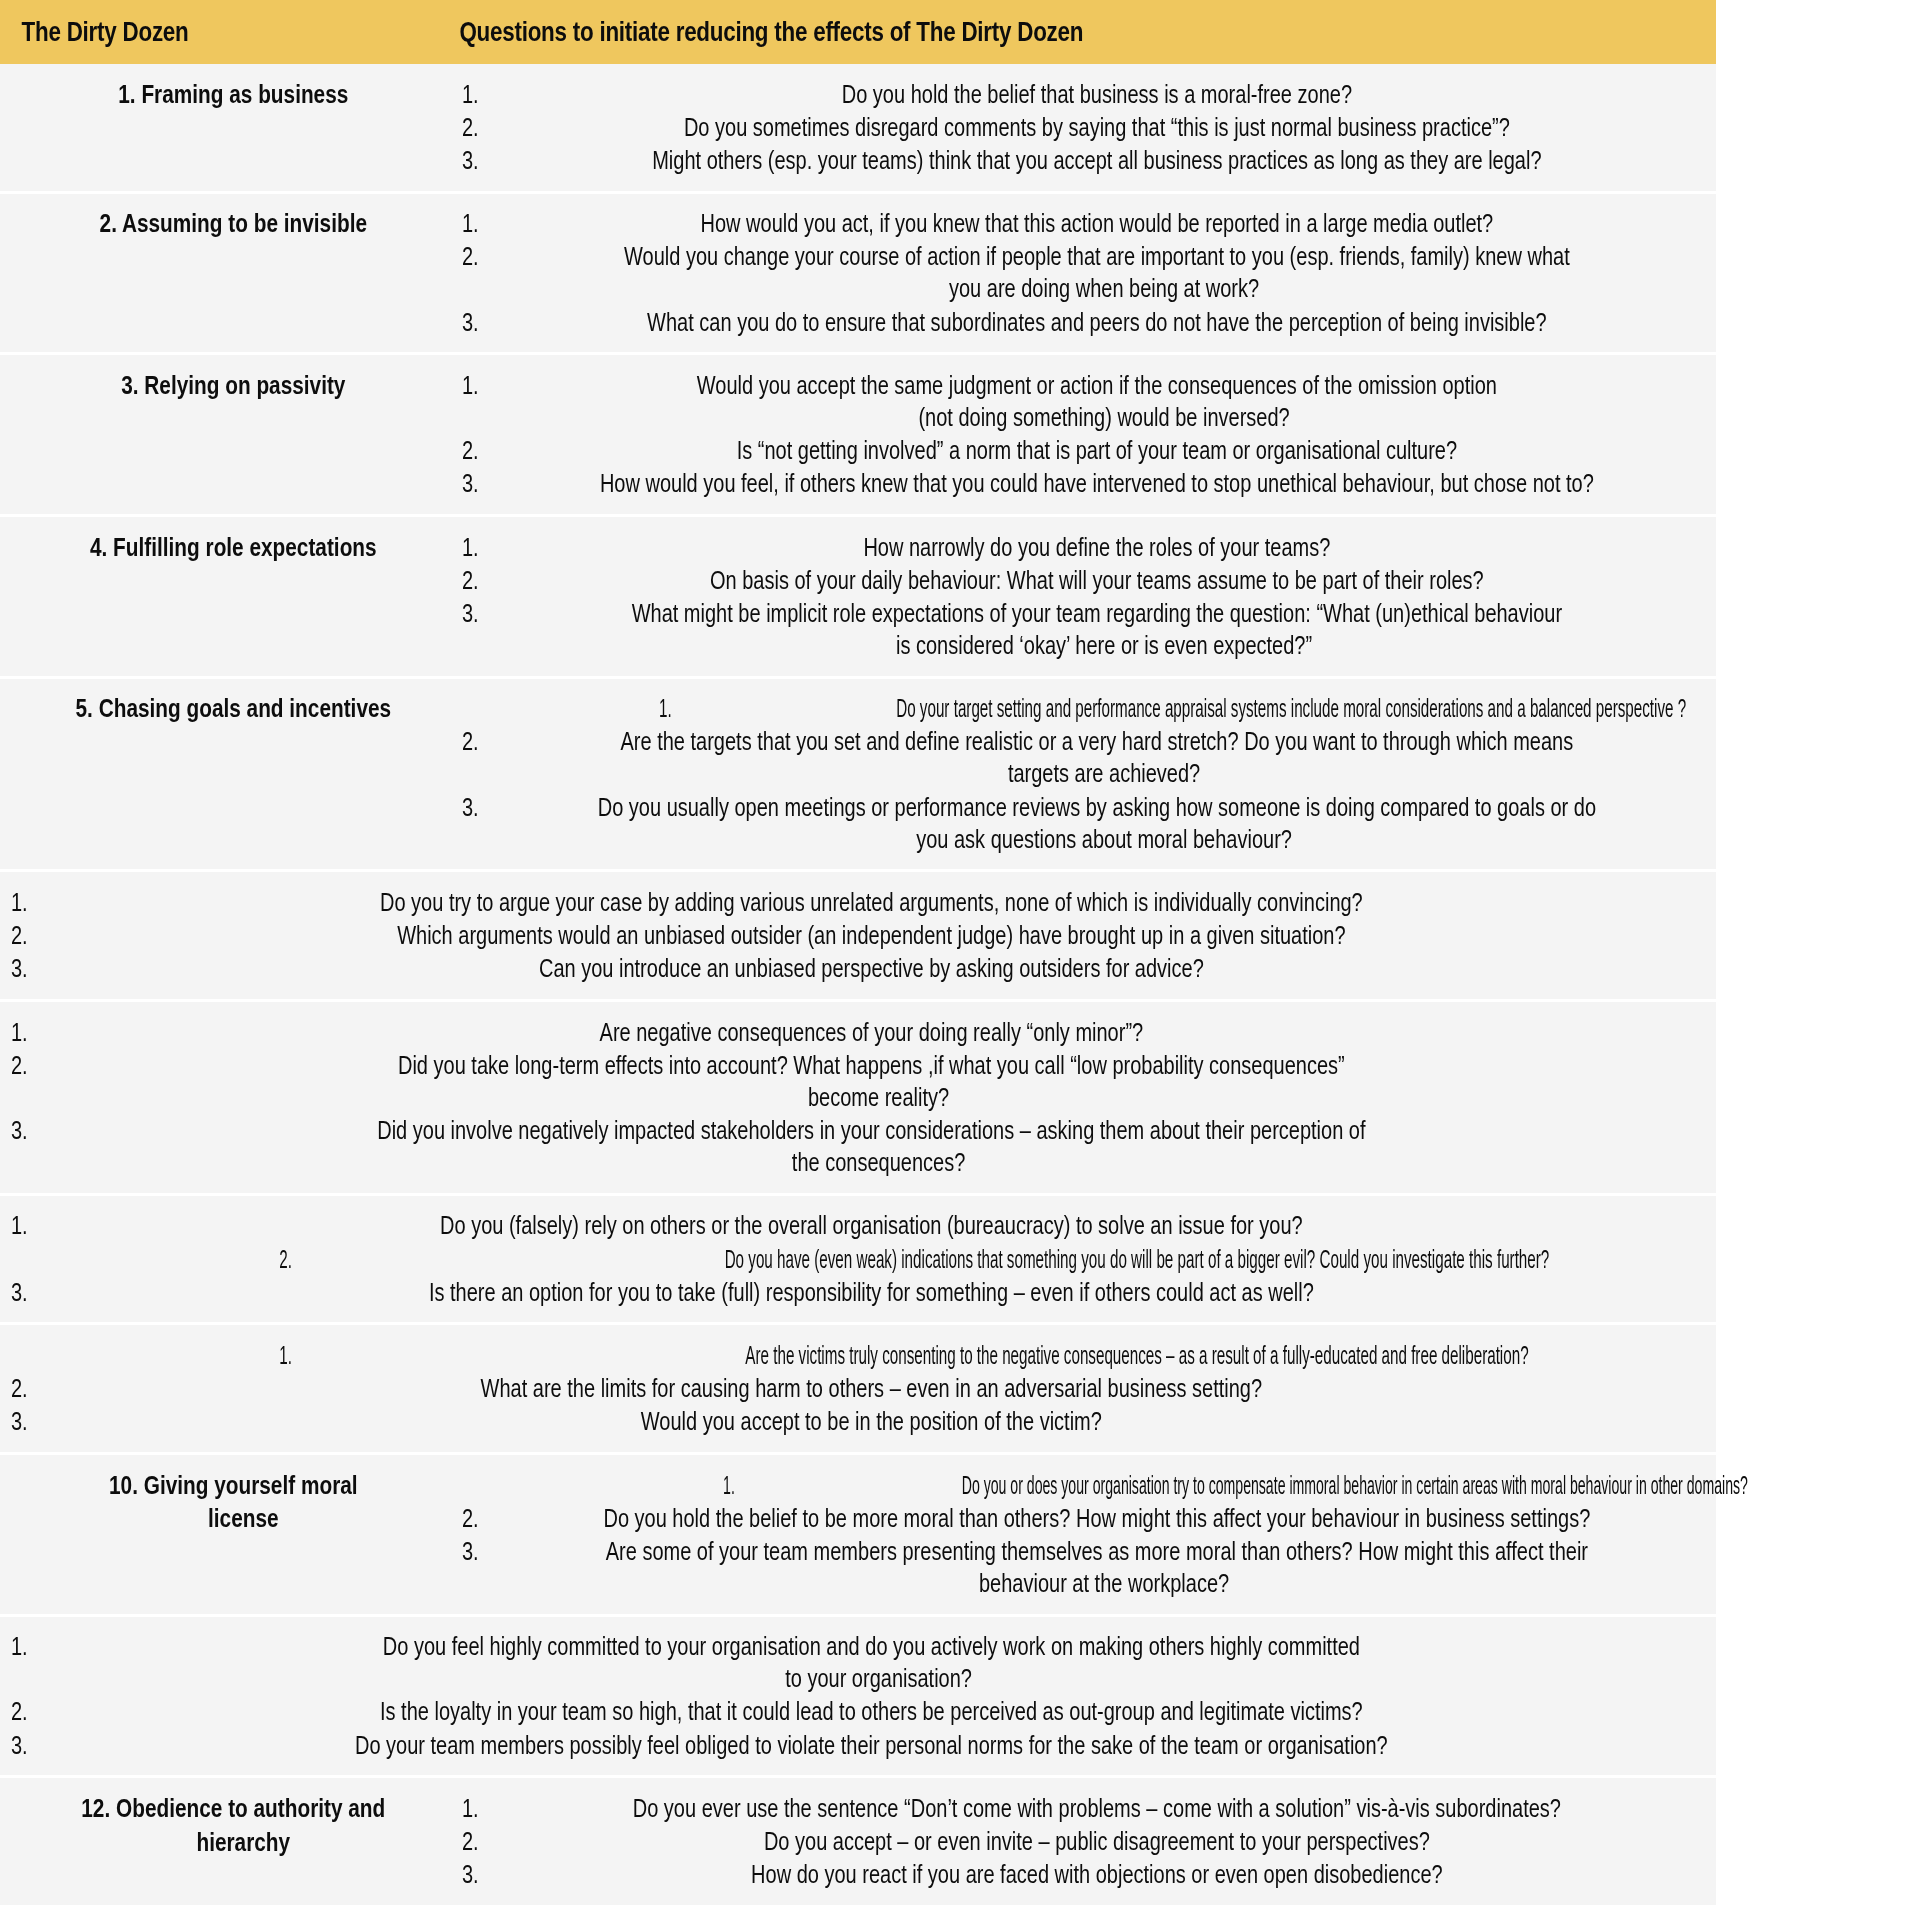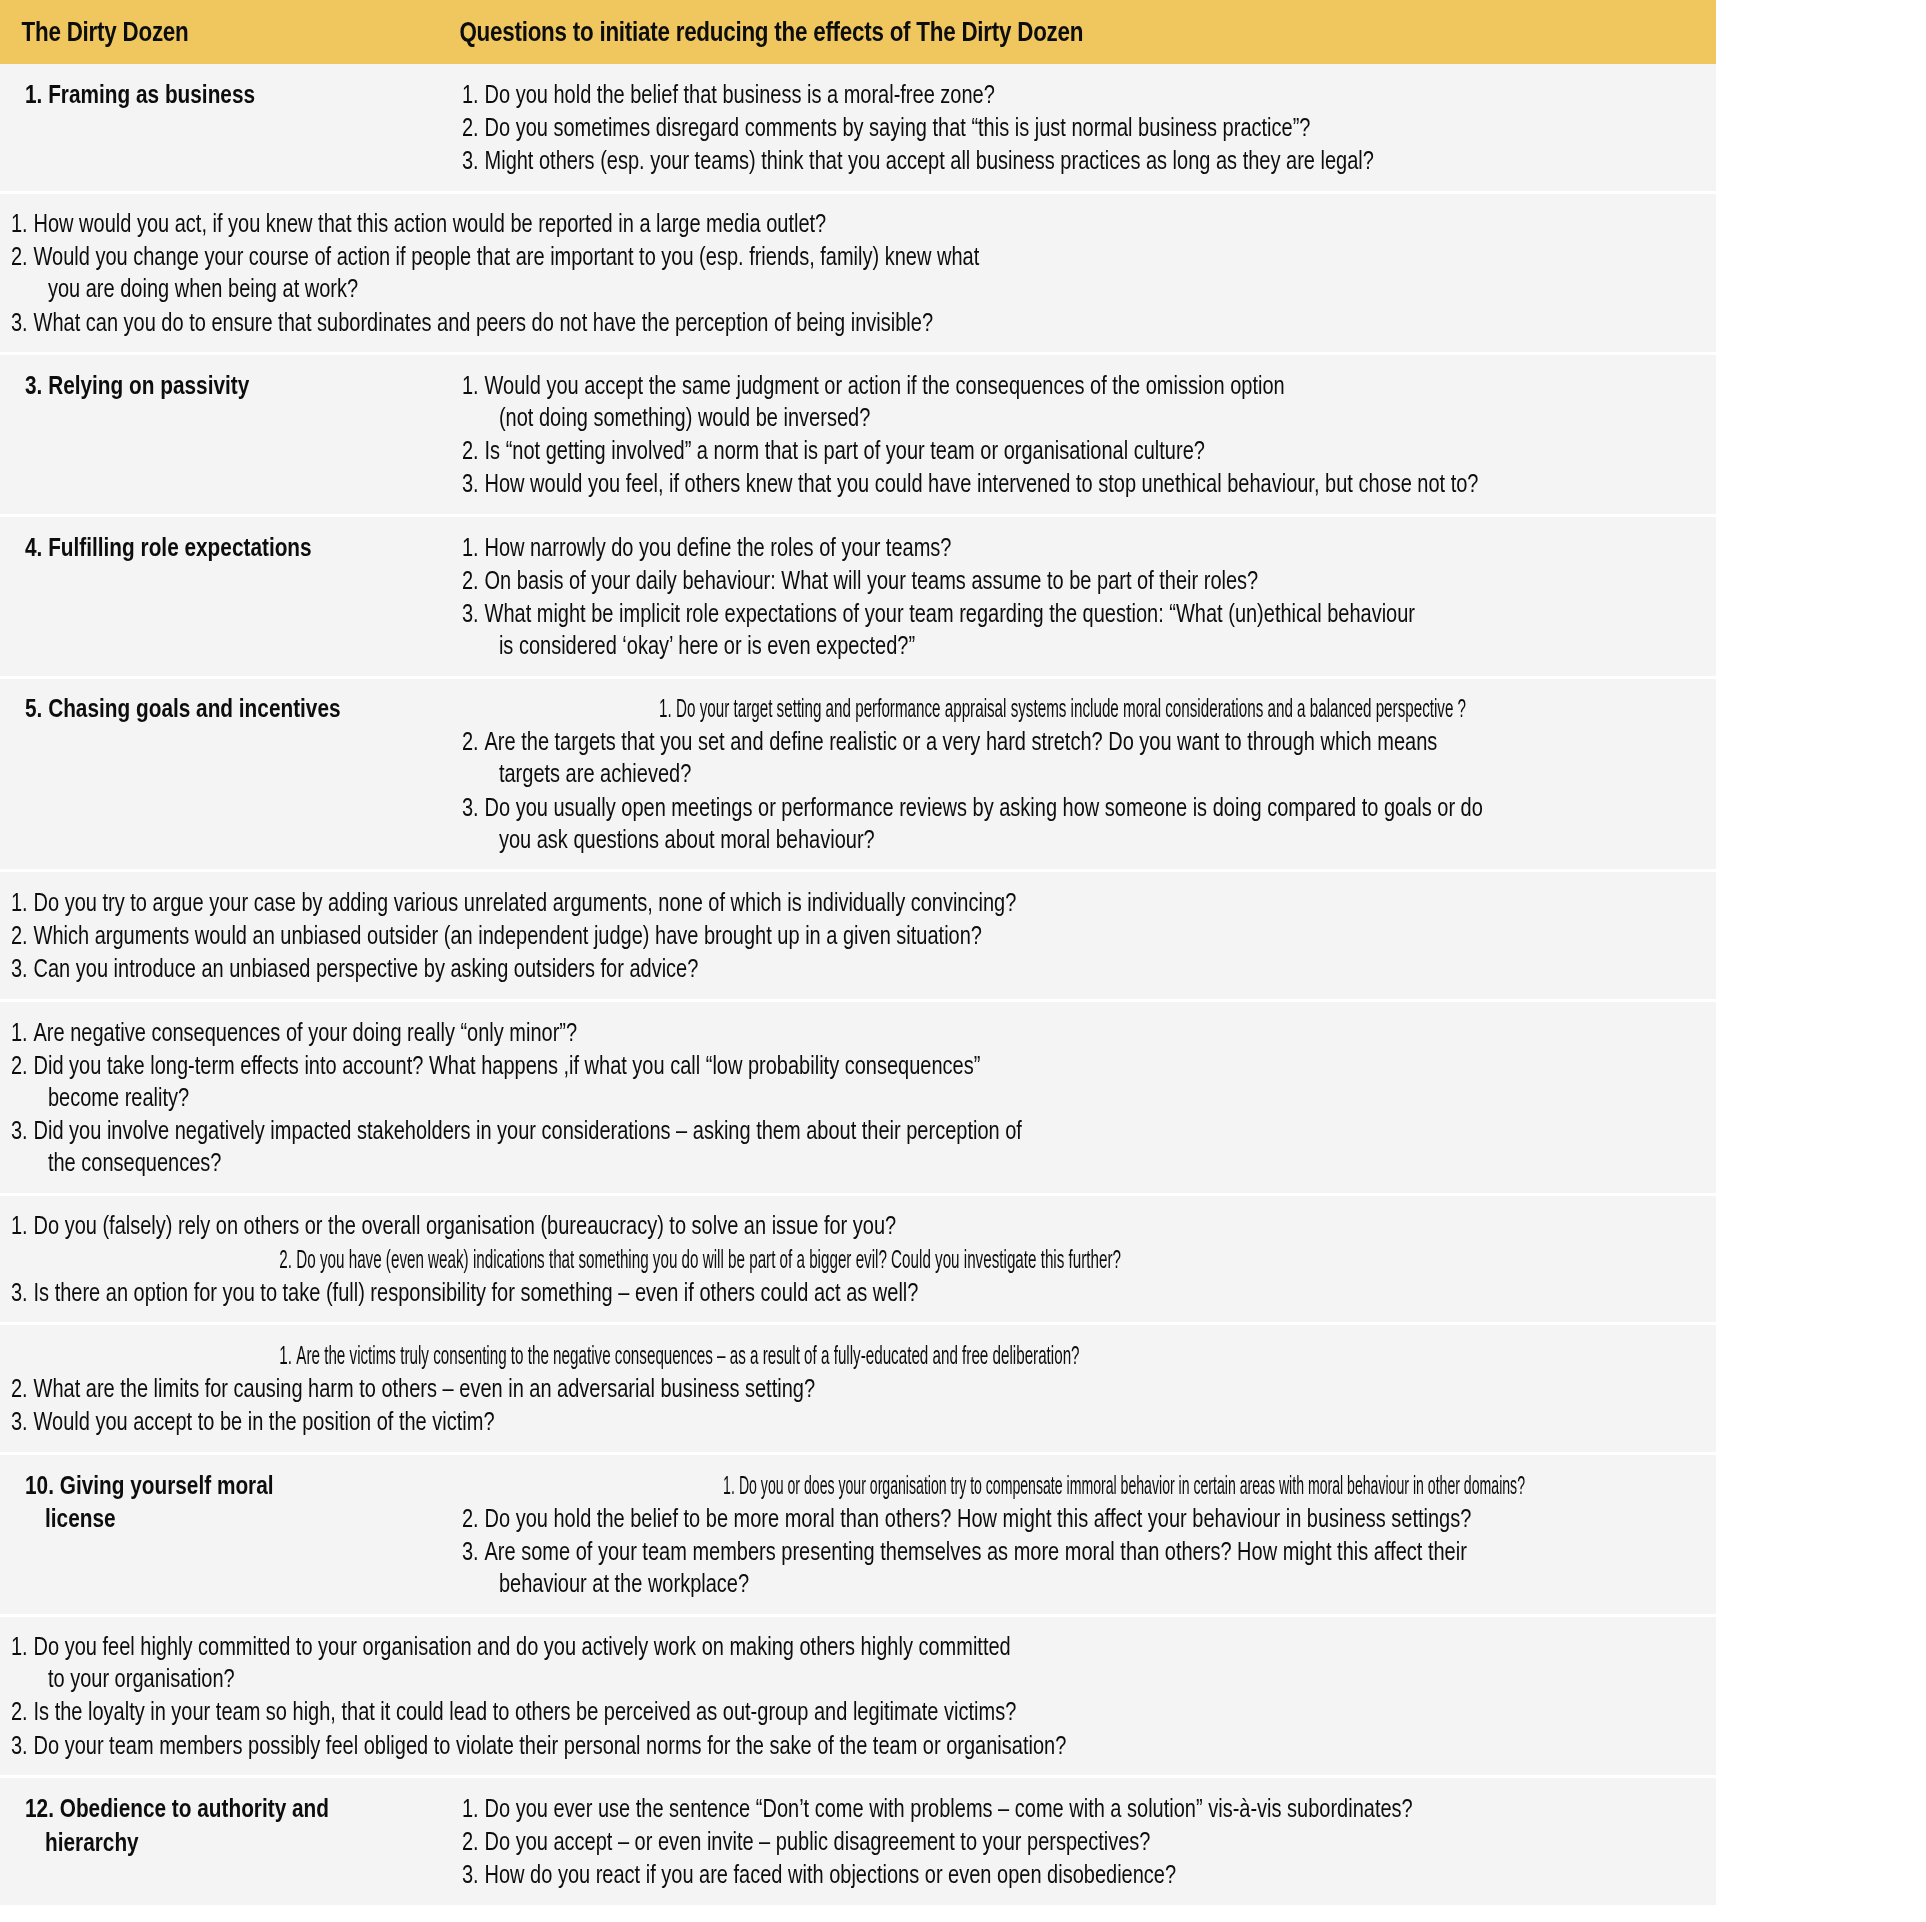--- a/index.html
+++ b/index.html
@@ -45,20 +45,21 @@
     padding-left: 10.5px;
     box-sizing: border-box;
     flex: 1 1 auto;
   }
   
   .row {
     display: flex;
     background: #f4f4f4;
     border-bottom: 3.7px solid #ffffff;
     box-sizing: border-box;
+    text-align: center;
   }
   .cell-left {
     flex: 0 0 451px;
     width: 451px;
     box-sizing: border-box;
     padding: 13.6px 9.4px 13.6px 25px;
   }
   .cell-right {
     flex: 1 1 auto;
     box-sizing: border-box;
@@ -139,20 +140,23 @@
               <span class="q-text"><span>Do you sometimes disregard comments by saying that “this is just normal business practice”?</span></span>
             </div>
             <div class="q-item">
               <span class="q-num">3.</span>
               <span class="q-text"><span>Might others (esp. your teams) think that you accept all business practices as long as they are legal?</span></span>
             </div>
           </div>
         </div>
       </div>
       <div class="row">
+        <div class="cell-left">
+          <div class="dd-title"><span>2.</span> <span>Assuming to be invisible</span></div>
+        </div>
         <div class="cell-right">
           <div class="q-list">
             <div class="q-item">
               <span class="q-num">1.</span>
               <span class="q-text"><span>How would you act, if you knew that this action would be reported in a large media outlet?</span></span>
             </div>
             <div class="q-item">
               <span class="q-num">2.</span>
               <span class="q-text"><span>Would you change your course of action if people that are important to you (esp. friends, family) knew what</span><span class="cont2">you are doing when being at work?</span></span>
             </div>

